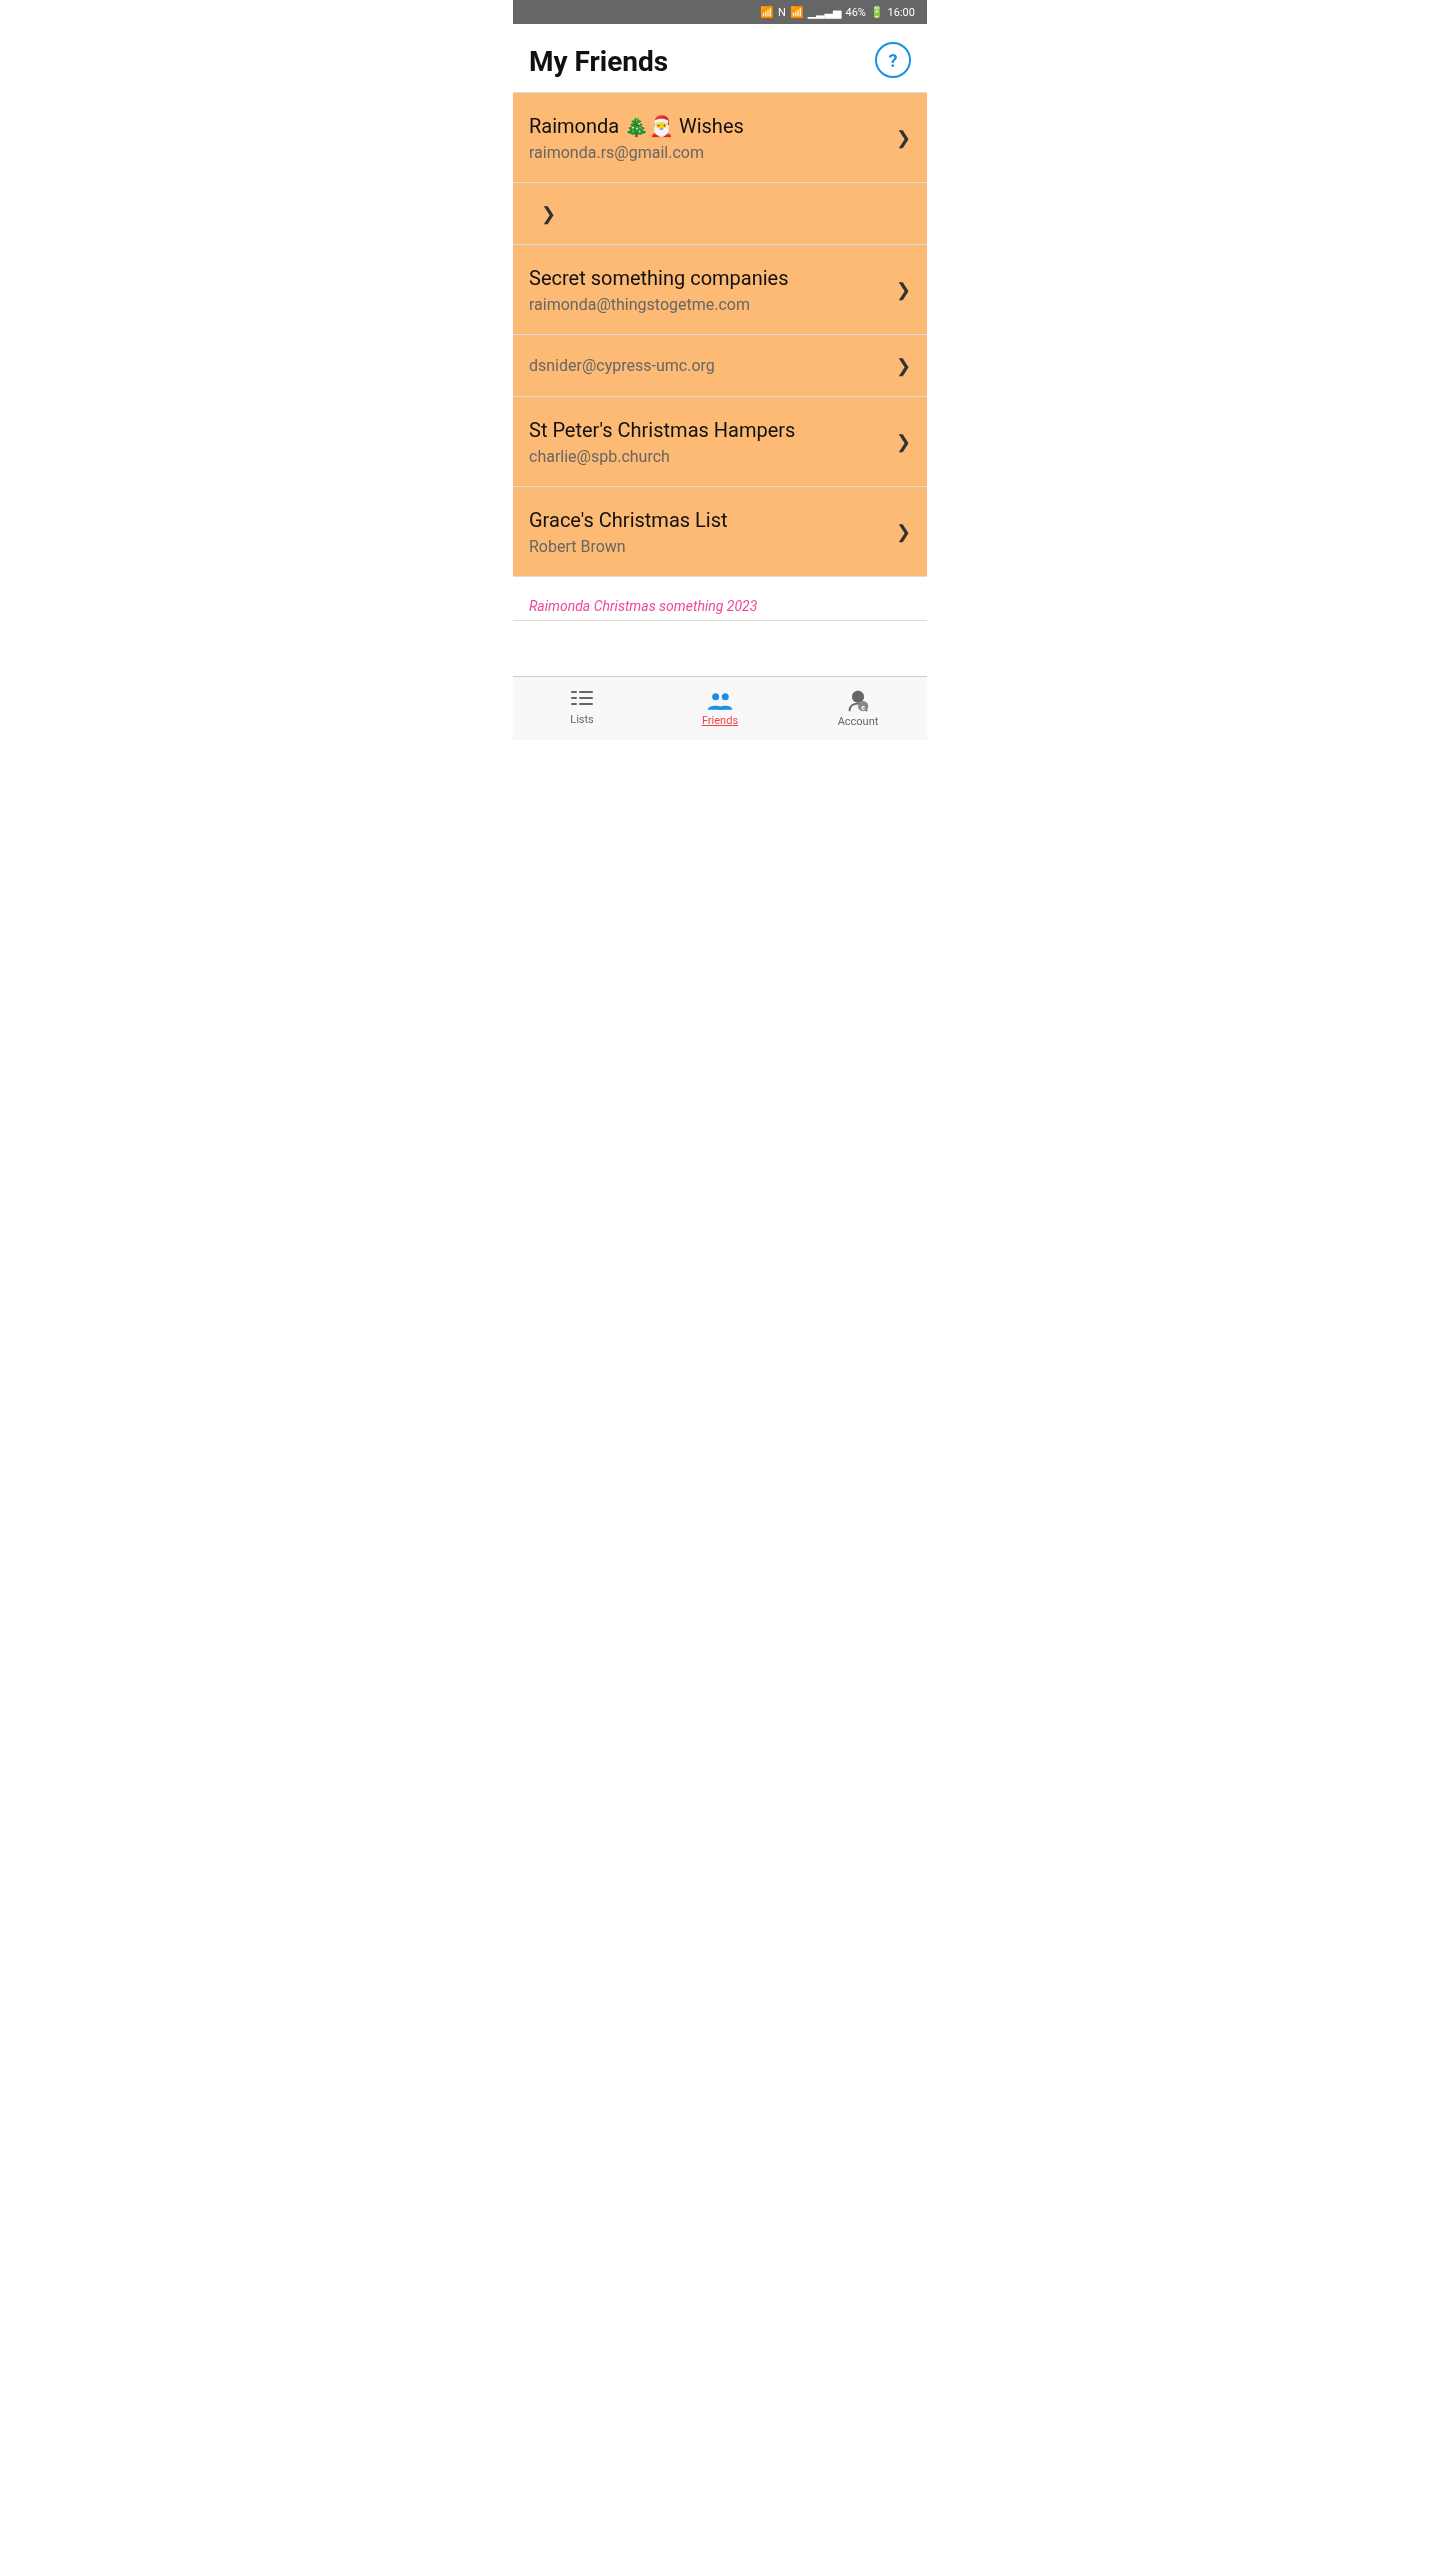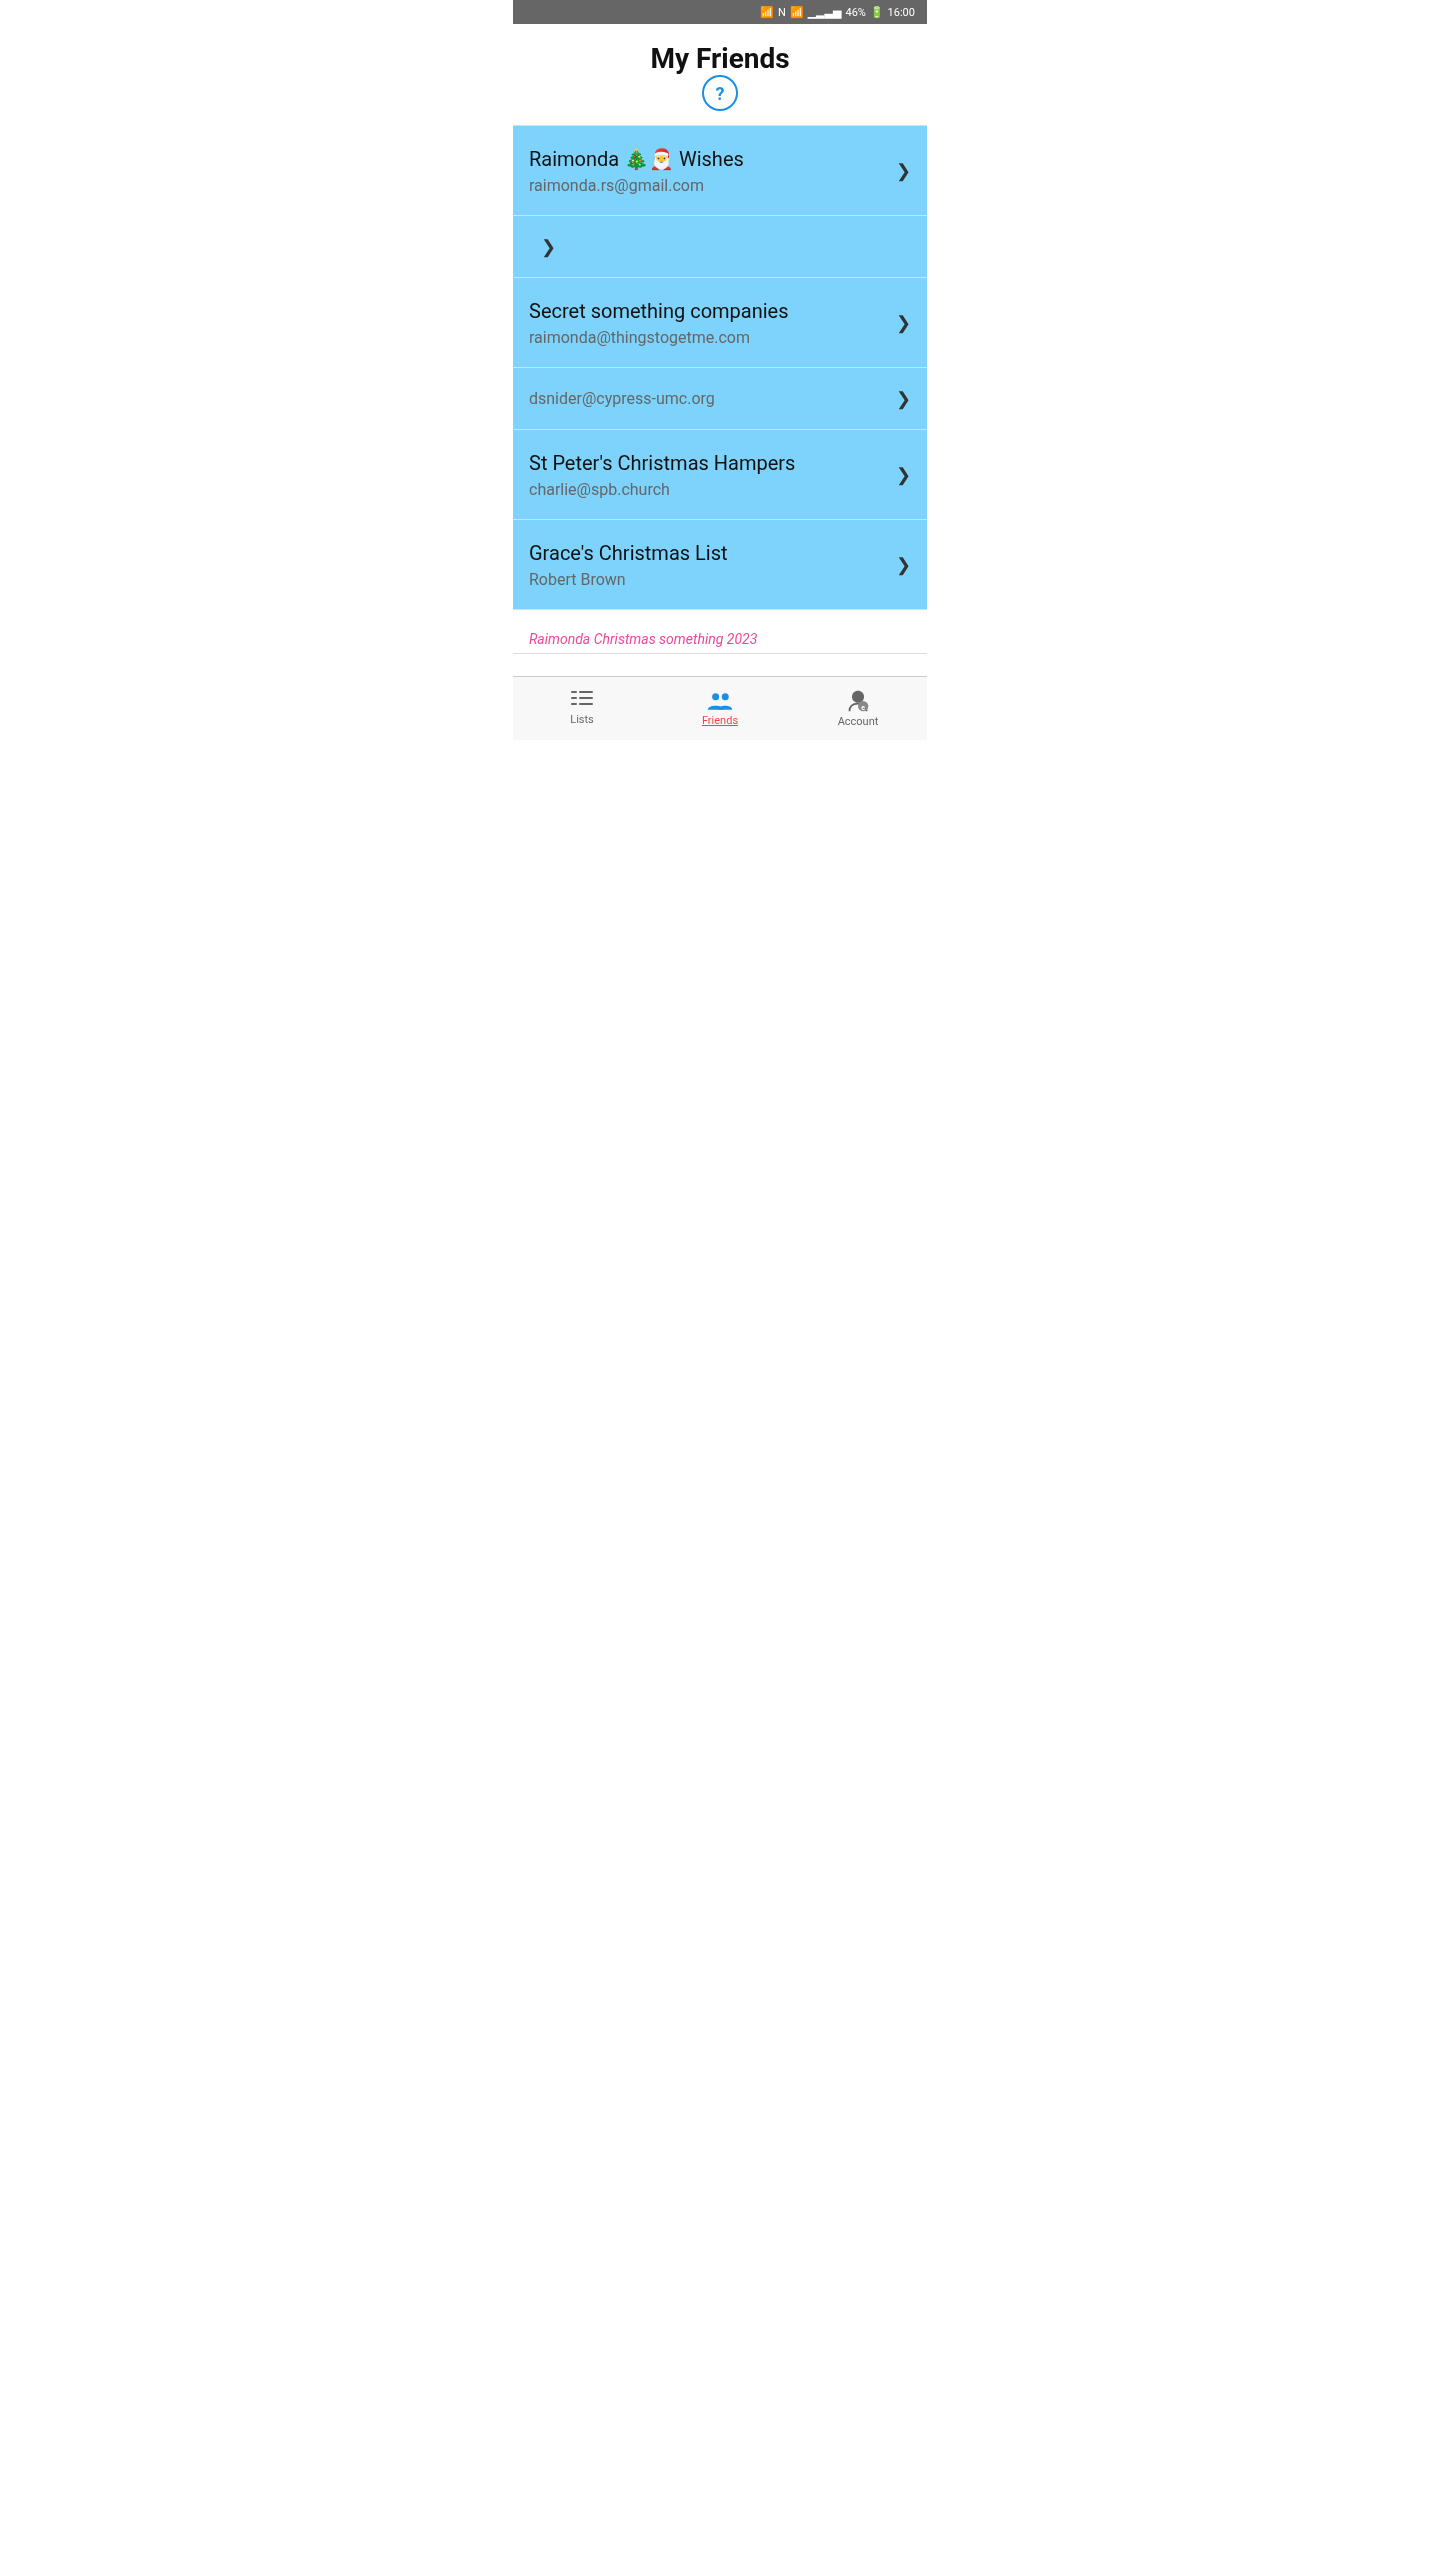--- a/index.html
+++ b/index.html
@@ -30,24 +30,23 @@
     .status-icons {
       display: flex;
       align-items: center;
       gap: 4px;
       font-size: 11px;
     }
 
     .header {
       display: flex;
       justify-content: space-between;
-      align-items: center;
+      align-items: flex-end;
       padding: 18px 16px 14px 16px;
       border-bottom: 1px solid #ddd;
-      flex-direction: column;
     }
 
     .header-title {
       font-size: 28px;
       font-weight: 700;
       color: #111;
     }
 
     .help-icon {
       width: 36px;
@@ -68,21 +67,21 @@
       overflow-y: auto;
     }
 
     .friend-item {
       display: flex;
       justify-content: space-between;
       align-items: center;
       padding: 20px 16px;
       border-bottom: 1px solid #ddd;
       cursor: pointer;
-      background: #7dd3fc;
+      background: #fdba74;
     }
 
     .friend-info {
       flex: 1;
     }
 
     .friend-name {
       font-size: 20px;
       color: #111;
       margin-bottom: 4px;

